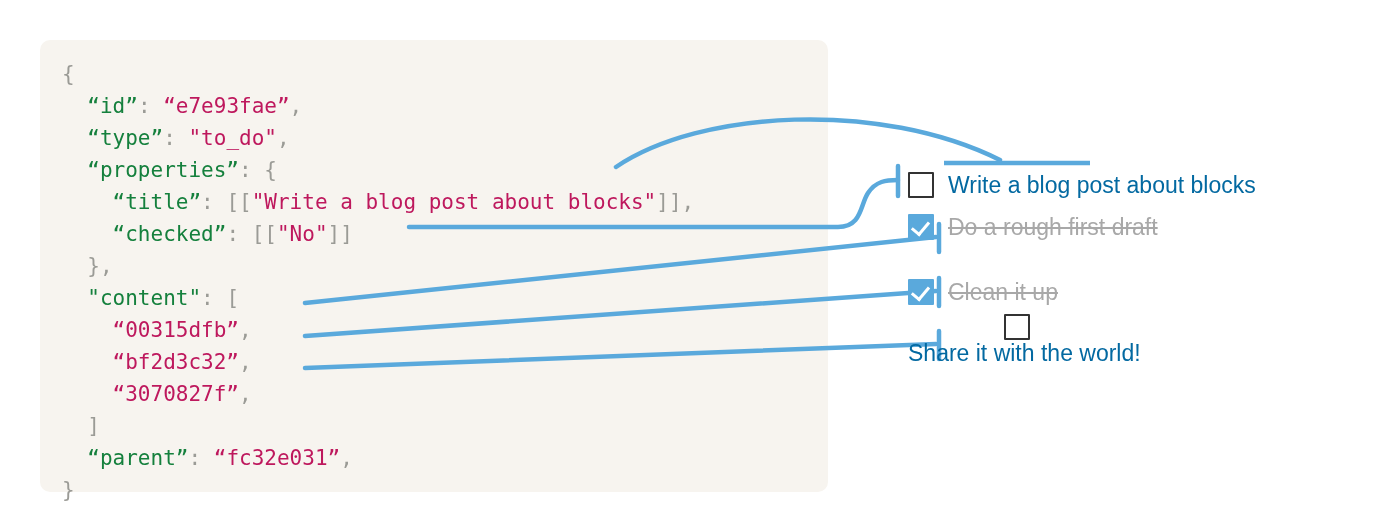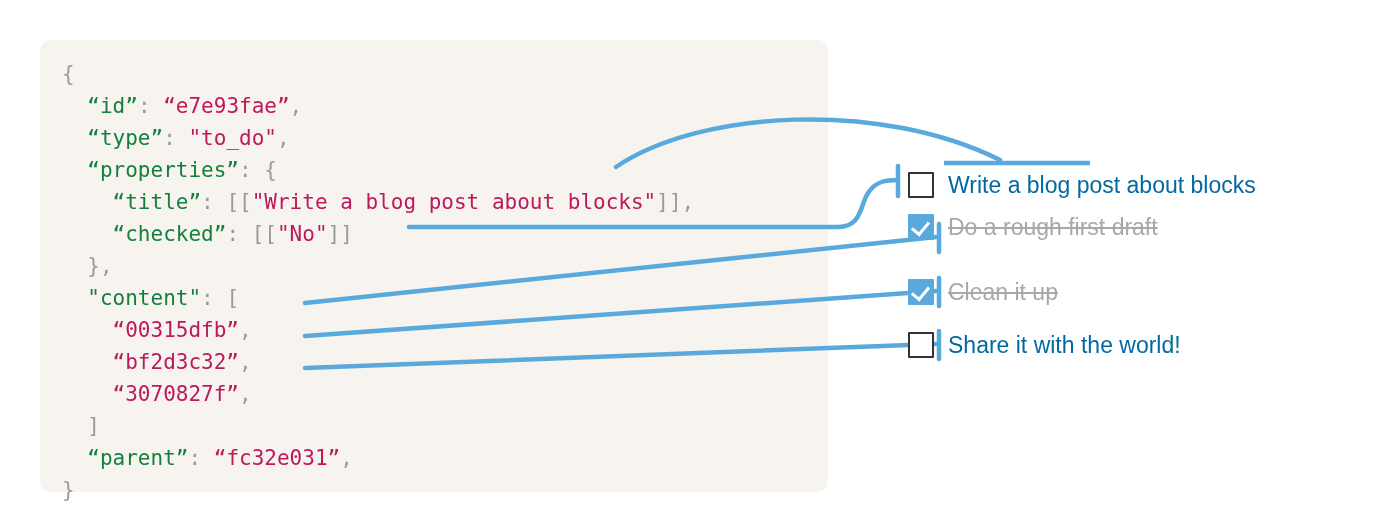--- a/index.html
+++ b/index.html
@@ -67,21 +67,21 @@
   .todo-item {
     position: absolute;
     left: 0;
     display: flex;
     align-items: center;
     height: 30px;
   }
   .todo-item[data-row="0"] { top: 10px; }
   .todo-item[data-row="1"] { top: 52px; }
   .todo-item[data-row="2"] { top: 117px; }
-  .todo-item[data-row="3"] { top: 170px; }
+  .todo-item[data-row="3"] { top: 154px; flex-direction: column; }
 
   .cb {
     width: 26px;
     height: 26px;
     box-sizing: border-box;
     flex: 0 0 auto;
     position: relative;
     margin-right: 14px;
   }
   .cb.unchecked {

